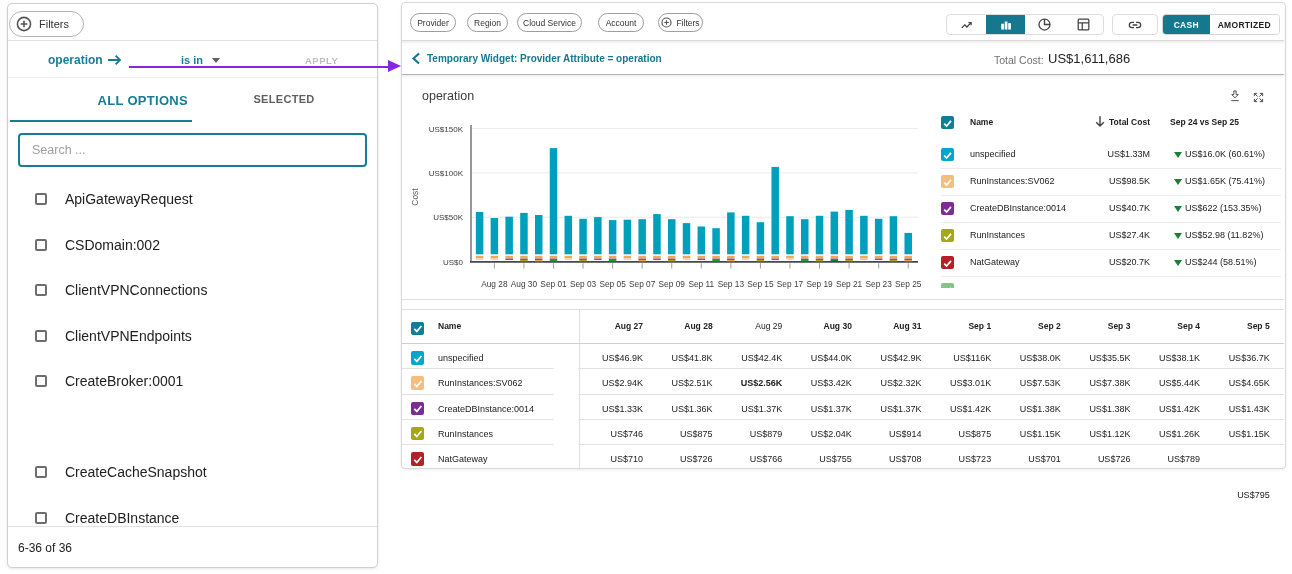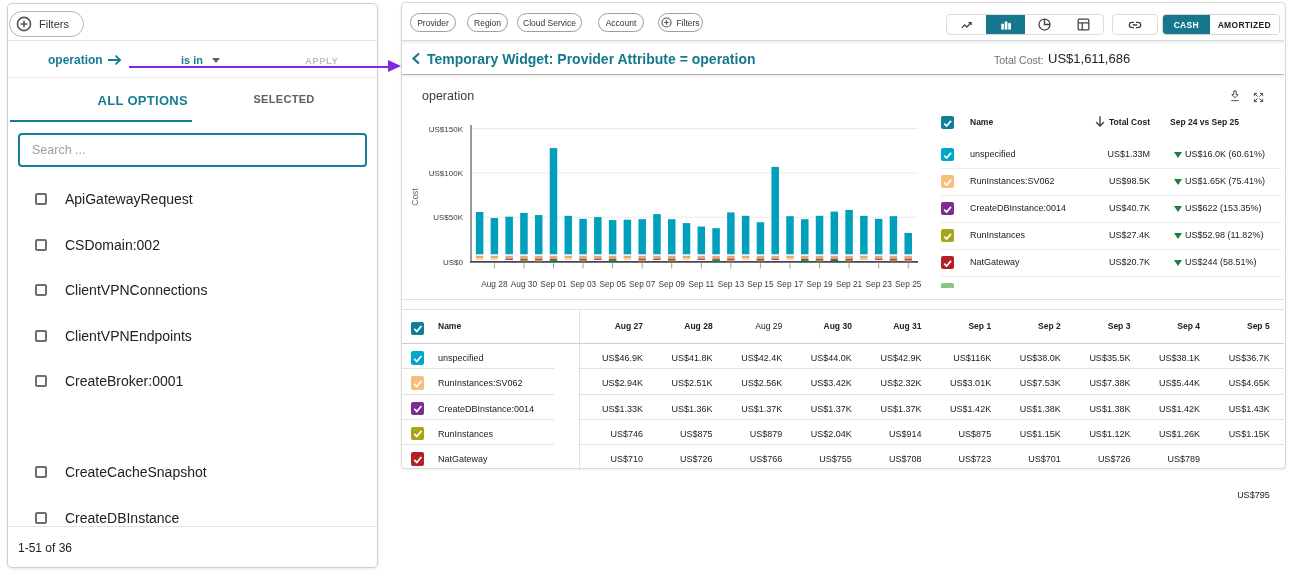--- a/index.html
+++ b/index.html
@@ -30,21 +30,21 @@
 
 #arrowline { left:129px; top:65.6px; width:261px; height:2.4px; background:#8428e0; }
 #arrowhead { left:388px; top:60px; width:0; height:0; border-top:6.8px solid transparent; border-bottom:6.8px solid transparent; border-left:13px solid #8428e0; }
 
 
 #rightpanel { left:401px; top:2px; width:885px; height:467px; border:1px solid #dadada; border-radius:4px; background:#fff; box-shadow:0 1px 3px rgba(0,0,0,.08); }
 #chipsrow { left:0; top:0; width:882px; height:38px; border-bottom:1px solid #dadada; box-shadow:0 2px 2px rgba(0,0,0,.07); }
 .chip { position:absolute; top:10px; height:19px; border:1px solid #9e9e9e; border-radius:10px; font-size:8.5px; color:#333; display:flex; align-items:center; justify-content:center; white-space:nowrap; }
 #titlerow { left:0; top:39px; width:882px; height:32.5px; border-bottom:1.5px solid #b2b2b2; box-shadow:0 2px 2px rgba(0,0,0,.06); }
 #titlerow .bk { position:absolute; left:9px; top:10px; }
-#titlerow .tt { position:absolute; left:25px; top:12px; font-size:14px; font-weight:bold; color:#15788e; line-height:10px; }
+#titlerow .tt { position:absolute; left:25px; top:12px; font-size:10px; font-weight:bold; color:#15788e; line-height:10px; }
 #titlerow .tc1 { position:absolute; left:592px; top:13px; font-size:10.5px; color:#707070; line-height:10px; }
 #titlerow .tc2 { position:absolute; left:646px; top:10px; font-size:13px; color:#1d1d1d; line-height:14px; }
 #iconsgroup { left:544px; top:11px; width:158px; height:21px; border:1px solid #dcdcdc; border-radius:4px; display:flex; }
 #iconsgroup .cell { width:39.3px; height:100%; display:flex; align-items:center; justify-content:center; }
 #iconsgroup .active { background:#15788e; }
 #linkbtn { left:710px; top:11px; width:46px; height:21px; border:1px solid #dcdcdc; border-radius:4px; display:flex; align-items:center; justify-content:center; }
 #cashgrp { left:760px; top:11px; width:118px; height:21px; border:1px solid #d5d5d5; border-radius:4px; display:flex; overflow:hidden; }
 #cashgrp .c1 { width:47px; background:#15788e; color:#fff; font-size:8.5px; font-weight:bold; display:flex; align-items:center; justify-content:center; letter-spacing:.3px; }
 #cashgrp .c2 { width:70px; background:#fff; color:#212121; font-size:8.5px; font-weight:bold; display:flex; align-items:center; justify-content:center; letter-spacing:.3px; }
 
@@ -121,21 +121,21 @@
     </div>
   <div class="cbrow" style="top:458px">
       <div class="cb"></div>
       <span class="cbl">CreateCacheSnapshot</span>
     </div>
   <div class="cbrow" style="top:503.5px">
       <div class="cb"></div>
       <span class="cbl">CreateDBInstance</span>
     </div>
   <div class="abs" id="pager">
-      <span>1-51 of 36</span>
+      <span>6-36 of 36</span>
     </div>
 </div>
 
 <div class="abs" id="arrowline"></div>
 <div class="abs" id="arrowhead"></div>
 
 <div class="abs" id="rightpanel">
   <div class="abs" id="chipsrow">
     <div class="chip" style="left:8px; width:46px;">Provider</div>
     <div class="chip" style="left:65px; width:41px;">Region</div>
@@ -456,21 +456,21 @@
       </div>
       <div class="tsep1" style="top:59.7px"></div>
       <div class="tsep2" style="top:59.7px"></div>
       <div class="throw" style="top:59.7px;height:25.2px;">
         <div class="tcb" style="top:8px;background:#f8bd7c"><svg width="13.5" height="13.5" viewBox="0 0 13 13">
             <path d="M3.2 6.7l2.4 2.4L10 3.9" fill="none" stroke="#fff" stroke-width="1.7"></path>
           </svg></div>
         <span class="tname" style="top:9px;">RunInstances:SV062</span>
         <span class="tval" style="left:177px;top:9px;">US$2.94K</span>
         <span class="tval" style="left:246.63px;top:9px;">US$2.51K</span>
-        <span class="tval" style="left:316.26px;top:9px;">US$2.56K</span>
+        <span class="tval" style="left:316.26px;top:9px;font-weight:bold;">US$2.56K</span>
         <span class="tval" style="left:385.89px;top:9px;">US$3.42K</span>
         <span class="tval" style="left:455.52px;top:9px;">US$2.32K</span>
         <span class="tval" style="left:525.15px;top:9px;">US$3.01K</span>
         <span class="tval" style="left:594.78px;top:9px;">US$7.53K</span>
         <span class="tval" style="left:664.41px;top:9px;">US$7.38K</span>
         <span class="tval" style="left:734.04px;top:9px;">US$5.44K</span>
         <span class="tval" style="left:803.67px;top:9px;">US$4.65K</span>
       </div>
       <div class="tsep1" style="top:84.9px"></div>
       <div class="tsep2" style="top:84.9px"></div>

